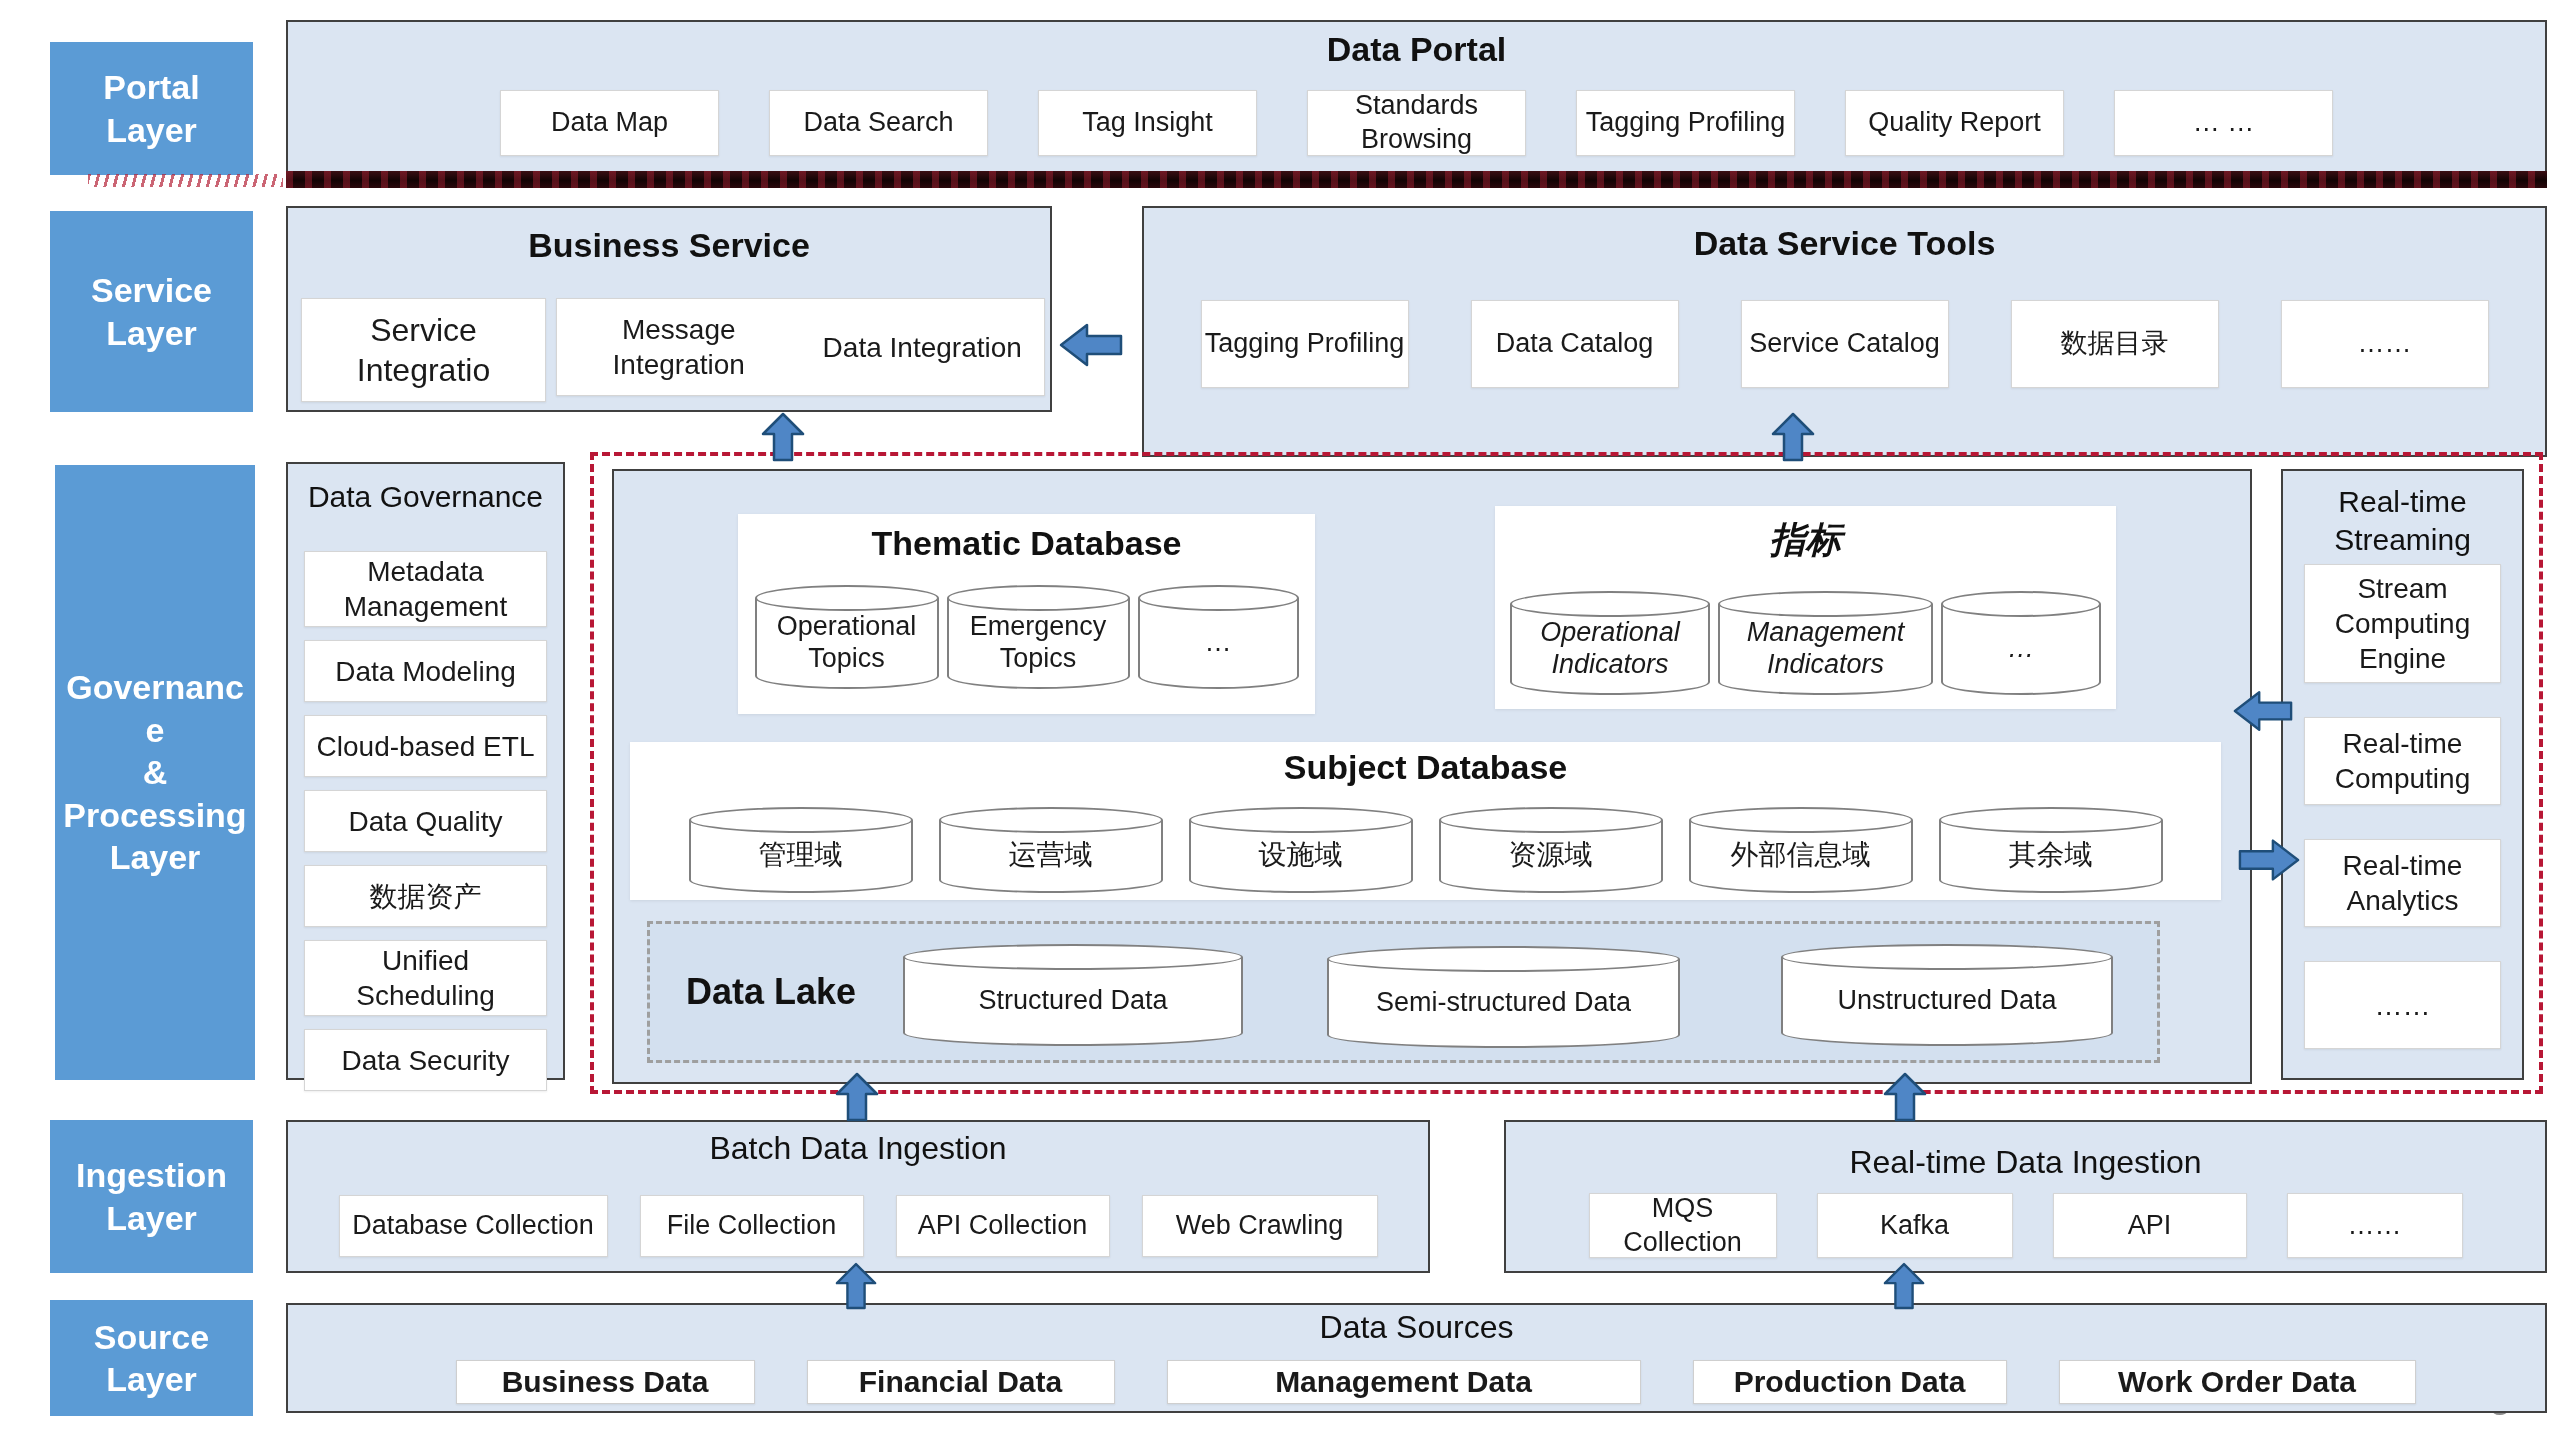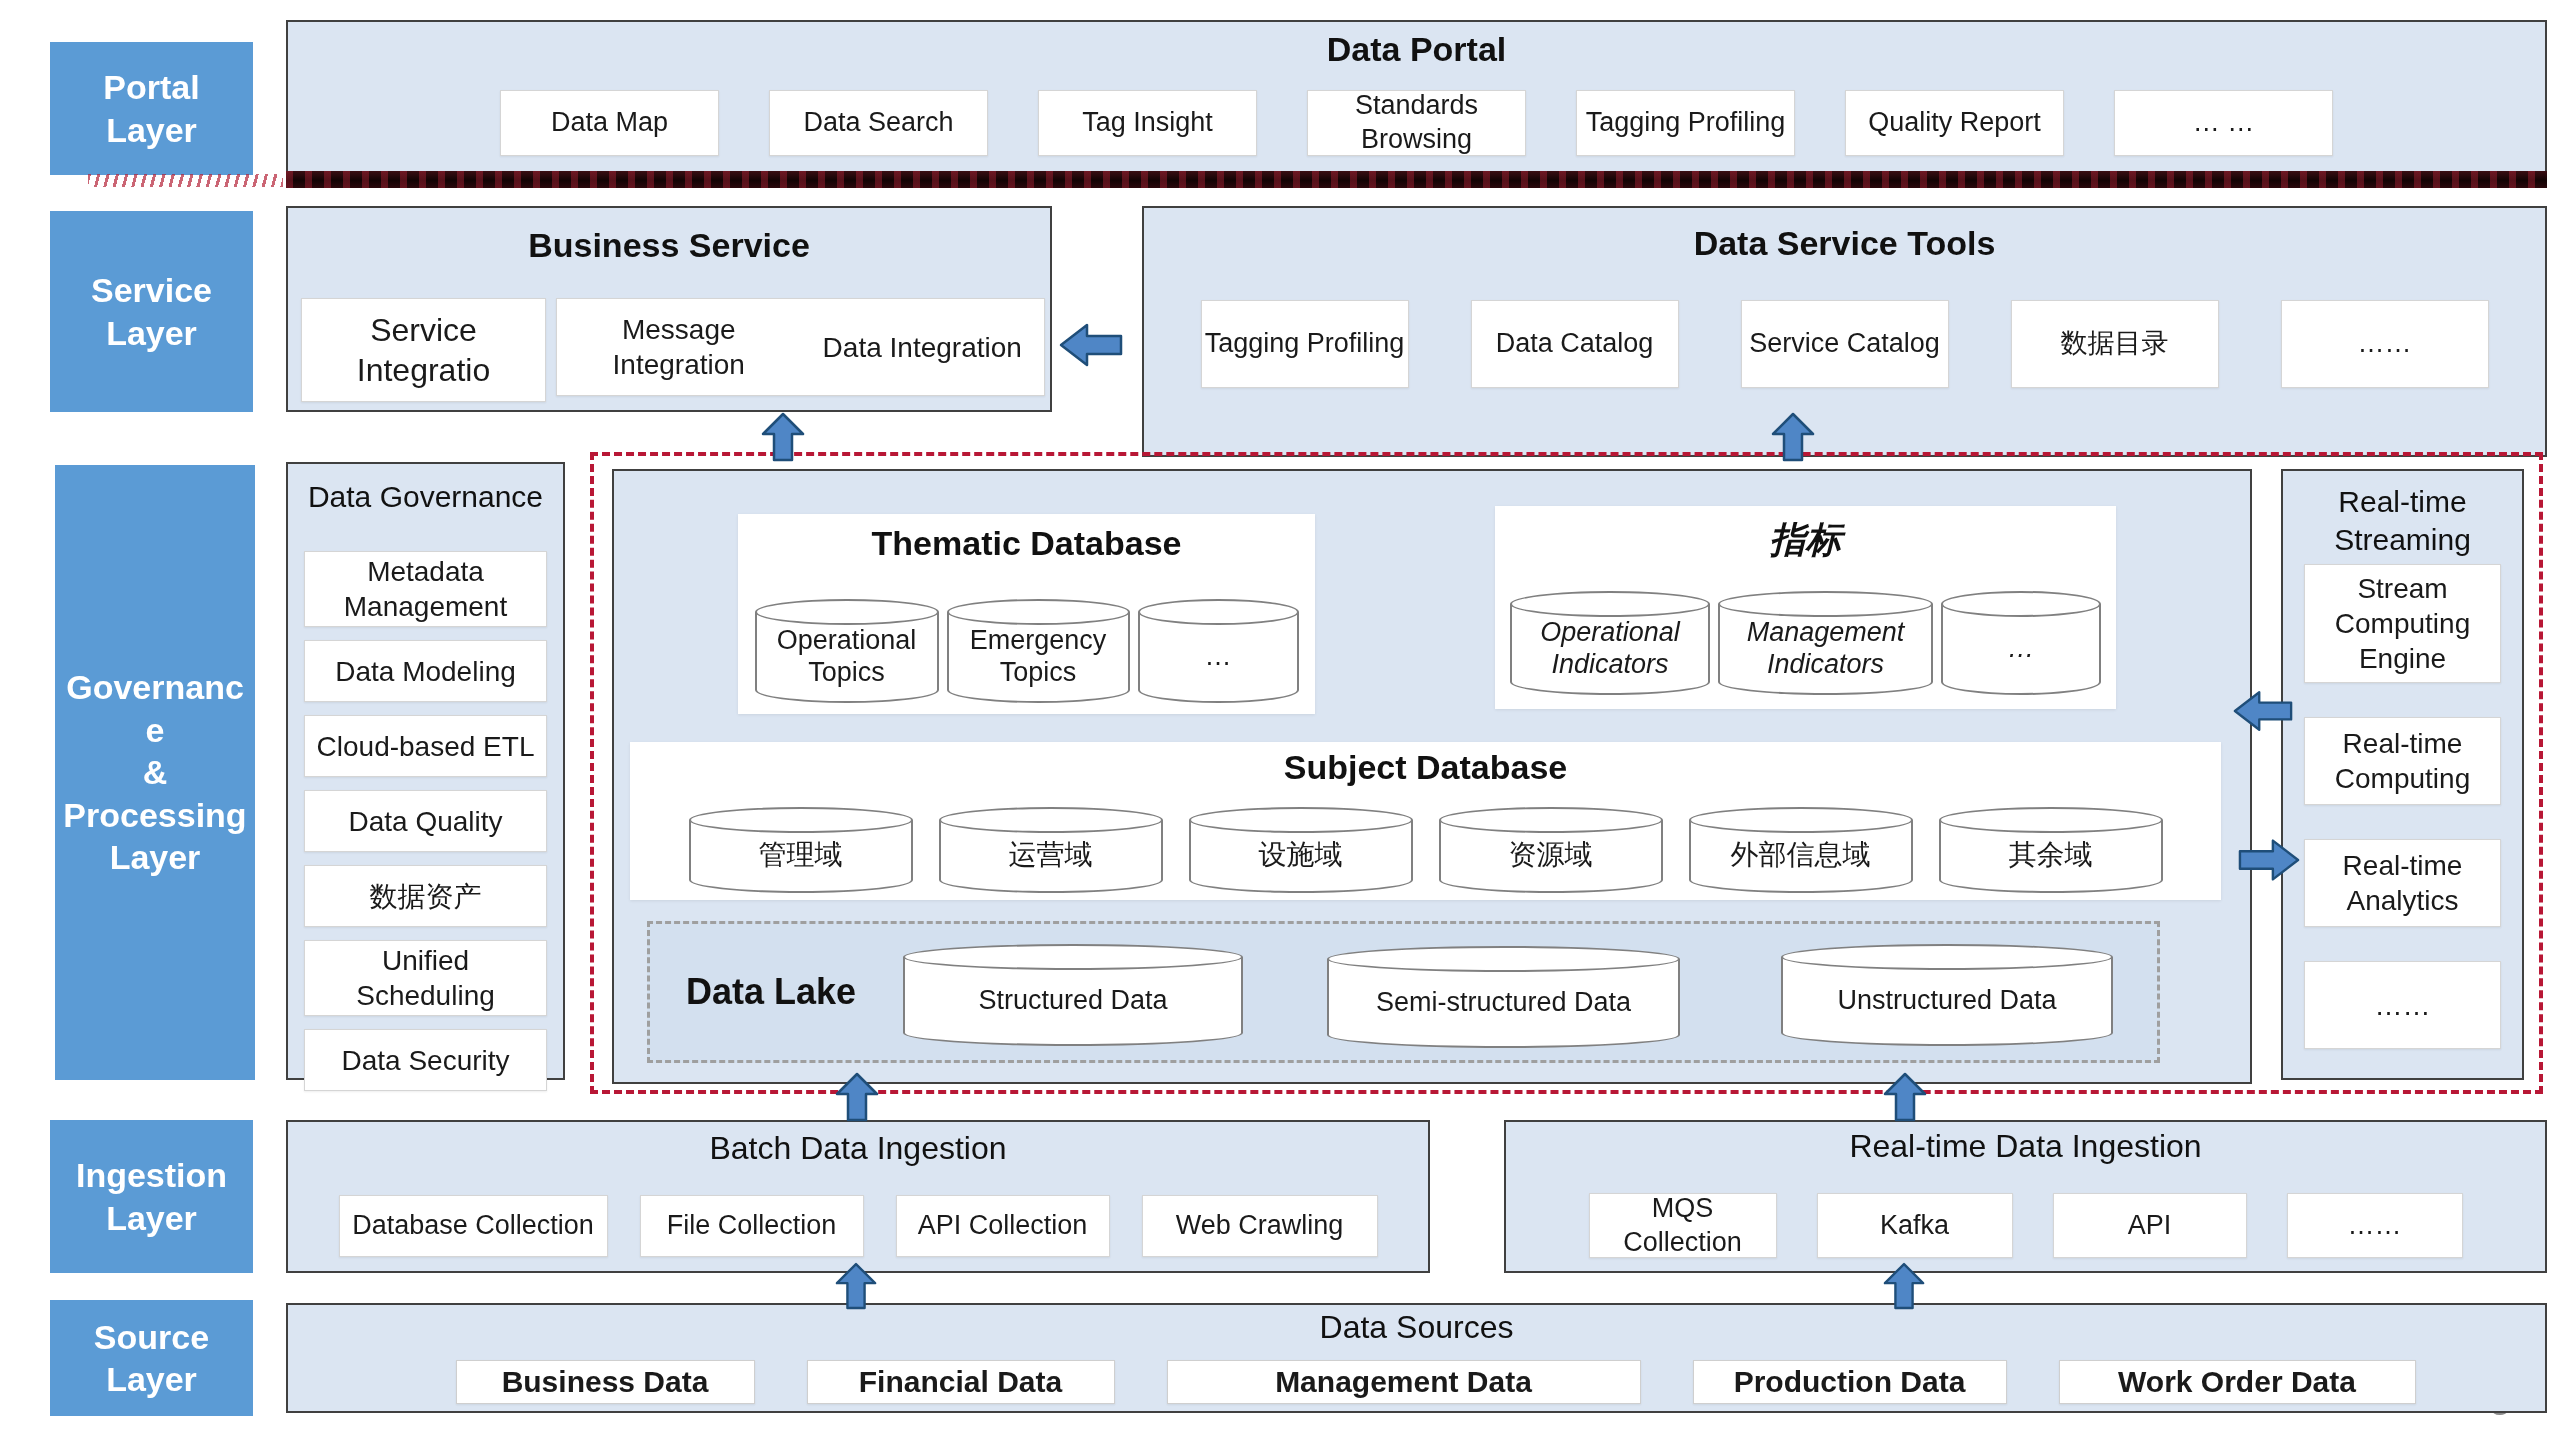--- a/index.html
+++ b/index.html
@@ -70,21 +70,21 @@
   .panel-dg{left:286px;top:462px;width:279px;height:618px;}
   .dg-items{position:absolute;left:16px;right:16px;top:87px;display:flex;flex-direction:column;gap:13px;}
   .dg-items .chip{min-height:62px;font-size:28px;padding:2px 6px;}
   .panel-center{left:612px;top:469px;width:1640px;height:615px;}
   .card{position:absolute;background:#fff;box-shadow:0 1px 3px rgba(0,0,0,.08);}
   .card-thematic{left:124px;top:43px;width:577px;height:200px;}
   .card-indicators{left:881px;top:35px;width:621px;height:203px;font-style:italic;}
   .ctitle{position:absolute;left:0;right:0;top:10px;text-align:center;font-weight:bold;font-size:34px;color:#111;}
   .ctitle.cn{font-size:36px;}
   .cylrow{position:absolute;left:0;right:0;display:flex;justify-content:center;gap:8px;}
-  .cylrow-them{top:98px;}  .cylrow-them .cyl{height:78px;}
+  .cylrow-them{top:84px;}  .cylrow-them .cyl{height:78px;}
   .cyl-w1{width:184px;} .cyl-w2{width:183px;} .cyl-w3{width:161px;}
   .cylrow-ind{top:98px;}  .cylrow-ind .cyl{height:78px;}
   .cyl-i1{width:200px;} .cyl-i2{width:215px;} .cyl-i3{width:160px;}
   .band-subject{left:16px;top:271px;width:1591px;height:158px;}
   .cylrow-subj{top:78px;gap:26px;} .cylrow-subj .cyl{width:224px;height:60px;font-size:28px;}
   .lake{left:33px;top:450px;width:1513px;height:142px;}
   .lake-label{position:absolute;left:36px;top:0;bottom:0;display:flex;align-items:center;
     font-weight:bold;font-size:36px;color:#111;}
   .lake .cyl{position:absolute;height:76px;}
   .cyl-l1{left:253px;top:33px;width:340px;}
@@ -285,21 +285,21 @@
   <div class="panel panel-batch">
     <div class="ptitle reg" style="top:8px;">Batch Data Ingestion</div>
     <div class="row row-batch">
       <div class="chip bchip1">Database Collection</div>
       <div class="chip bchip2">File Collection</div>
       <div class="chip bchip3">API Collection</div>
       <div class="chip bchip4">Web Crawling</div>
     </div>
   </div>
   <div class="panel panel-rti">
-    <div class="ptitle reg" style="top:6px;">Real-time Data Ingestion</div>
+    <div class="ptitle reg" style="top:22px;">Real-time Data Ingestion</div>
     <div class="row row-rti">
       <div class="chip rchip1">MQS Collection</div>
       <div class="chip rchip2">Kafka</div>
       <div class="chip rchip3">API</div>
       <div class="chip rchip4">……</div>
     </div>
   </div>
   <svg class="arrow" style="left:835px;top:1262px;width:42px;height:48px;" viewBox="0 0 44 50">
     <polygon points="22,2 42,22 31,22 31,48 13,48 13,22 2,22"></polygon>
   </svg>

